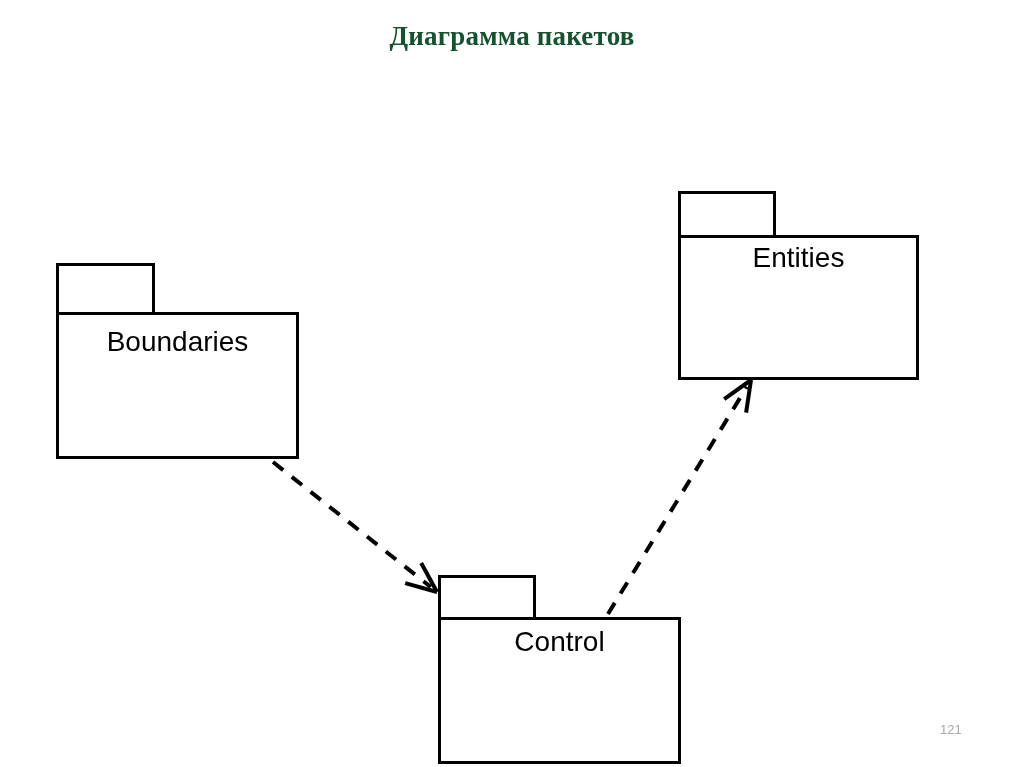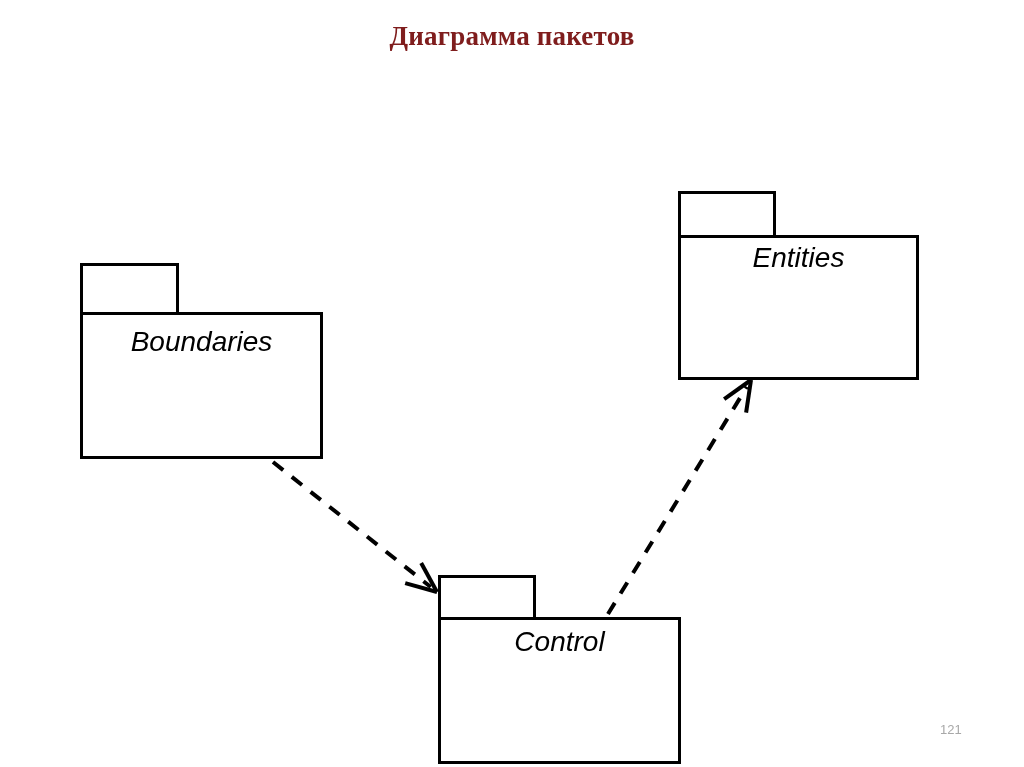--- a/index.html
+++ b/index.html
@@ -25,36 +25,35 @@
   .slide-title {
     position: absolute;
     left: 0;
     top: 21px;
     width: 1024px;
     text-align: center;
     font-family: "Liberation Serif", "DejaVu Serif", serif;
     font-weight: bold;
     font-size: 27px;
     letter-spacing: 0.2px;
-    color: #7f1d1d;
+    color: #14532d;
     white-space: nowrap;
   }
   .page-number {
     position: absolute;
     left: 940px;
     top: 722px;
     font-family: Liberation Sans, sans-serif;
     font-size: 13px;
     color: #a8a8a8;
   }
 
   
   .package {
     position: absolute;
-    font-style: italic;
   }
   .package .tab {
     position: absolute;
     left: 0;
     top: 0;
     box-sizing: border-box;
     border: 3px solid #000000;
     border-bottom: none;
     background: #ffffff;
   }
@@ -86,21 +85,21 @@
     pointer-events: none;
   }
 </style>
 </head>
 <body>
 
 <div id="slide">
 
   <div class="slide-title">Диаграмма пакетов</div>
 
-  <div class="package" id="pkg-boundaries" style="left: 80px; top: 263px; width: 243px; height: 196px;">
+  <div class="package" id="pkg-boundaries" style="left: 56px; top: 263px; width: 243px; height: 196px;">
     <div class="tab" style="left: 0px; top: 0px; width: 99px; height: 53px;"></div>
     <div class="body" style="left: 0px; top: 49px; width: 243px; height: 147px;"></div>
     <div class="label" style="left: 0px; top: 63px; width: 243px;">Boundaries</div>
   </div>
 
   <div class="package" id="pkg-entities" style="left: 678px; top: 191px; width: 241px; height: 189px;">
     <div class="tab" style="left: 0px; top: 0px; width: 98px; height: 48px;"></div>
     <div class="body" style="left: 0px; top: 44px; width: 241px; height: 145px;"></div>
     <div class="label" style="left: 0px; top: 51px; width: 241px;">Entities</div>
   </div>

